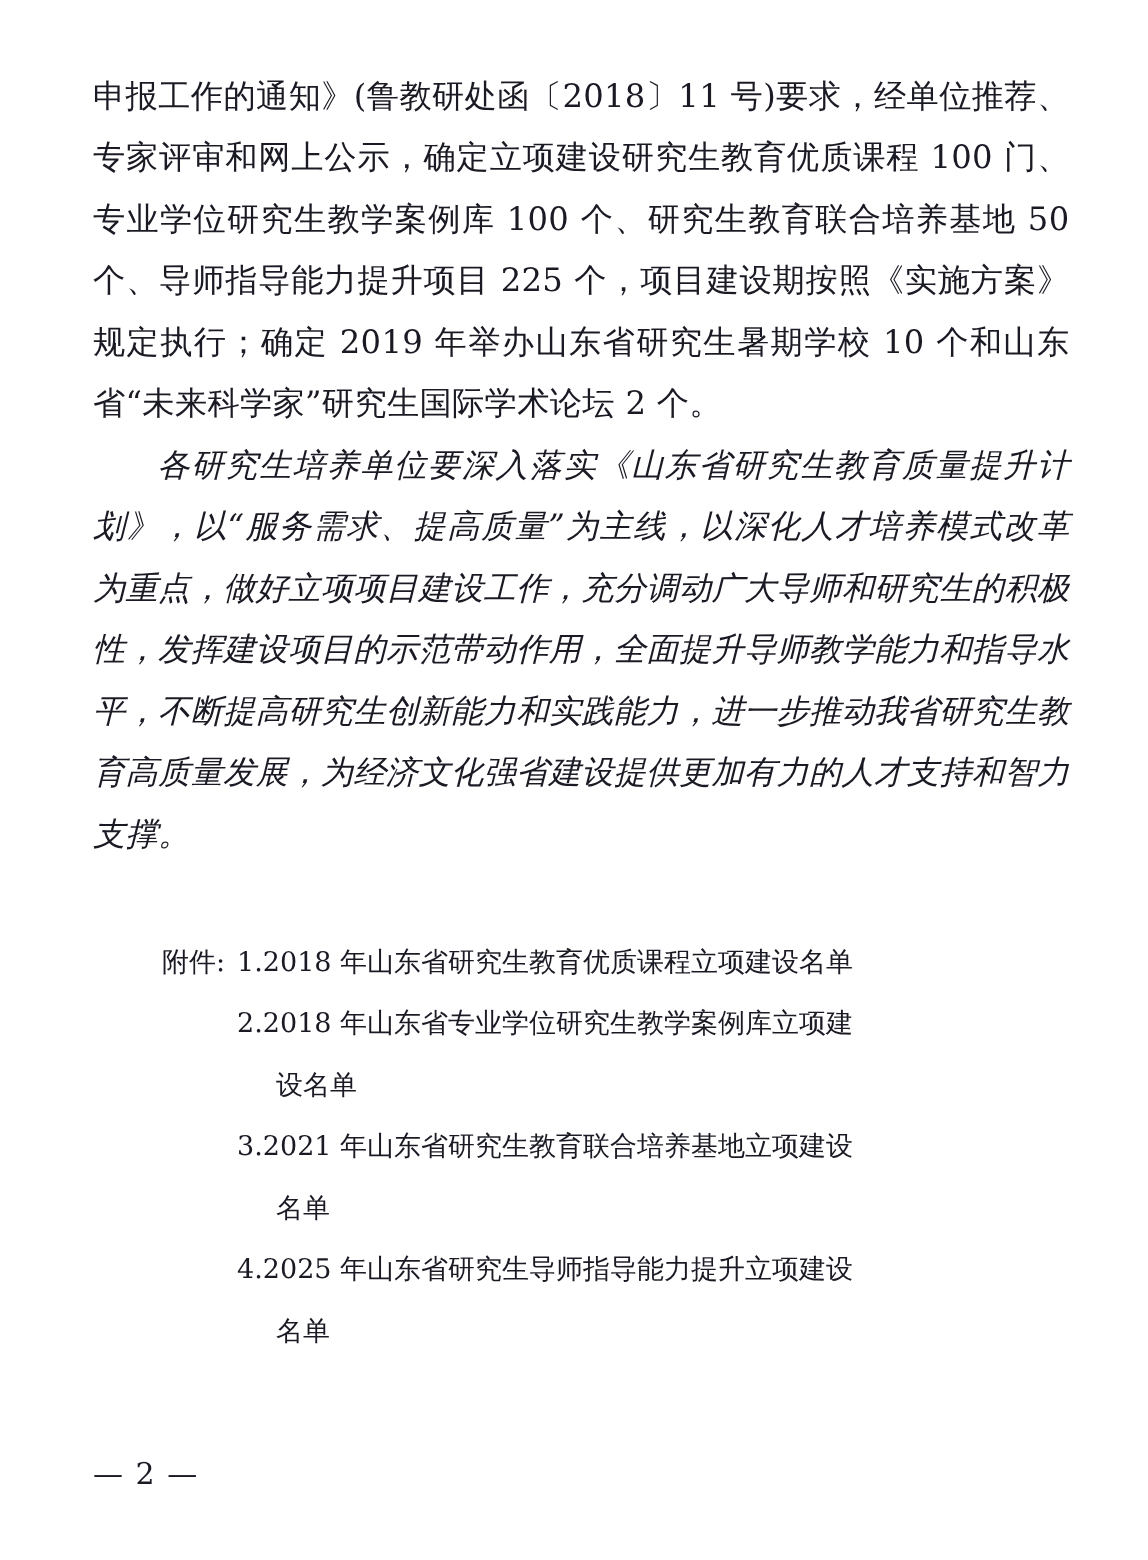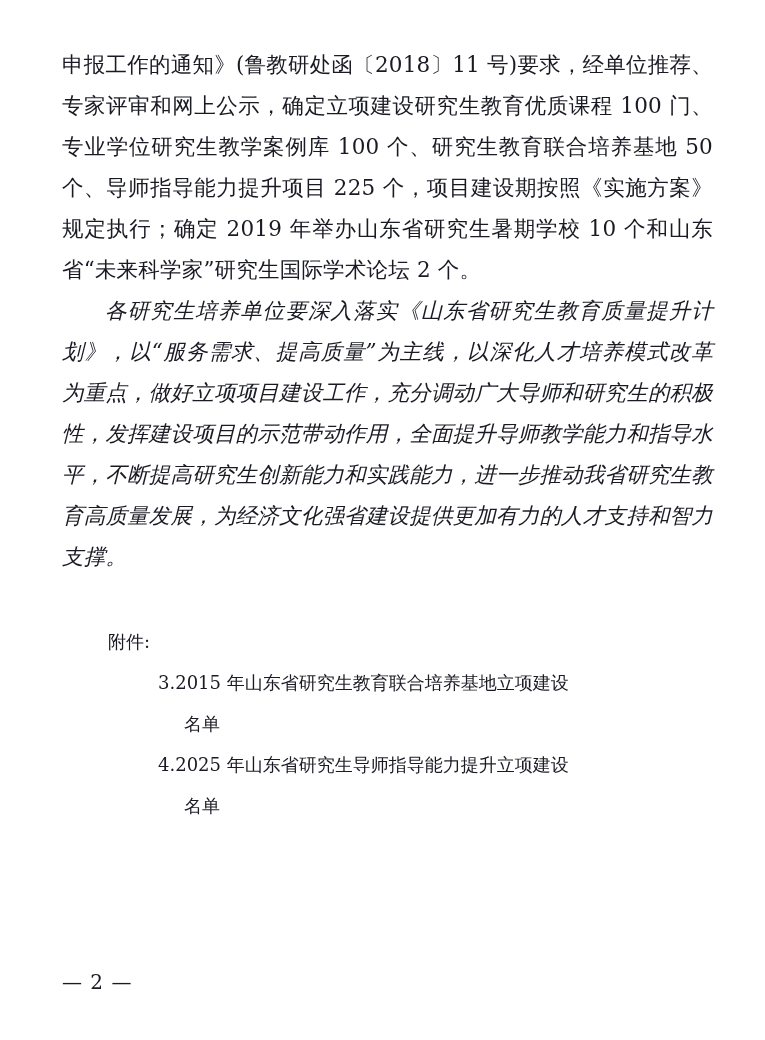--- a/index.html
+++ b/index.html
@@ -84,26 +84,31 @@
     <p class="para">申报工作的通知》(鲁教研处函〔2018〕11 号)要求，经单位推荐、专家评审和网上公示，确定立项建设研究生教育优质课程 100 门、专业学位研究生教学案例库 100 个、研究生教育联合培养基地 50 个、导师指导能力提升项目 225 个，项目建设期按照《实施方案》规定执行；确定 2019 年举办山东省研究生暑期学校 10 个和山东省“未来科学家”研究生国际学术论坛 2 个。</p>
     <p class="para indent">各研究生培养单位要深入落实《山东省研究生教育质量提升计划》，以“服务需求、提高质量”为主线，以深化人才培养模式改革为重点，做好立项项目建设工作，充分调动广大导师和研究生的积极性，发挥建设项目的示范带动作用，全面提升导师教学能力和指导水平，不断提高研究生创新能力和实践能力，进一步推动我省研究生教育高质量发展，为经济文化强省建设提供更加有力的人才支持和智力支撑。</p>
   </div>
 
   <div class="spacer-lg"></div>
 
   <div class="attachments">
 
     <div class="att-row">
       <span class="att-label">附件:</span>
+      <span class="att-text"><span>1.</span><span>2018 年山东省研究生教育优质课程立项建设名单</span></span>
     </div>
-
 
     <div class="att-row">
       <span class="att-label blank">附件:</span>
-      <span class="att-text"><span>3.</span><span>2015 年山东省研究生教育联合培养基地立项建设</span><span class="cont">名单</span></span>
+      <span class="att-text"><span>2.</span><span>2018 年山东省专业学位研究生教学案例库立项建</span><span class="cont">设名单</span></span>
+    </div>
+
+    <div class="att-row">
+      <span class="att-label blank">附件:</span>
+      <span class="att-text"><span>3.</span><span>2021 年山东省研究生教育联合培养基地立项建设</span><span class="cont">名单</span></span>
     </div>
 
     <div class="att-row">
       <span class="att-label blank">附件:</span>
       <span class="att-text"><span>4.</span><span>2025 年山东省研究生导师指导能力提升立项建设</span><span class="cont">名单</span></span>
     </div>
 
   </div>
 
   <div class="footer">— 2 —</div>

